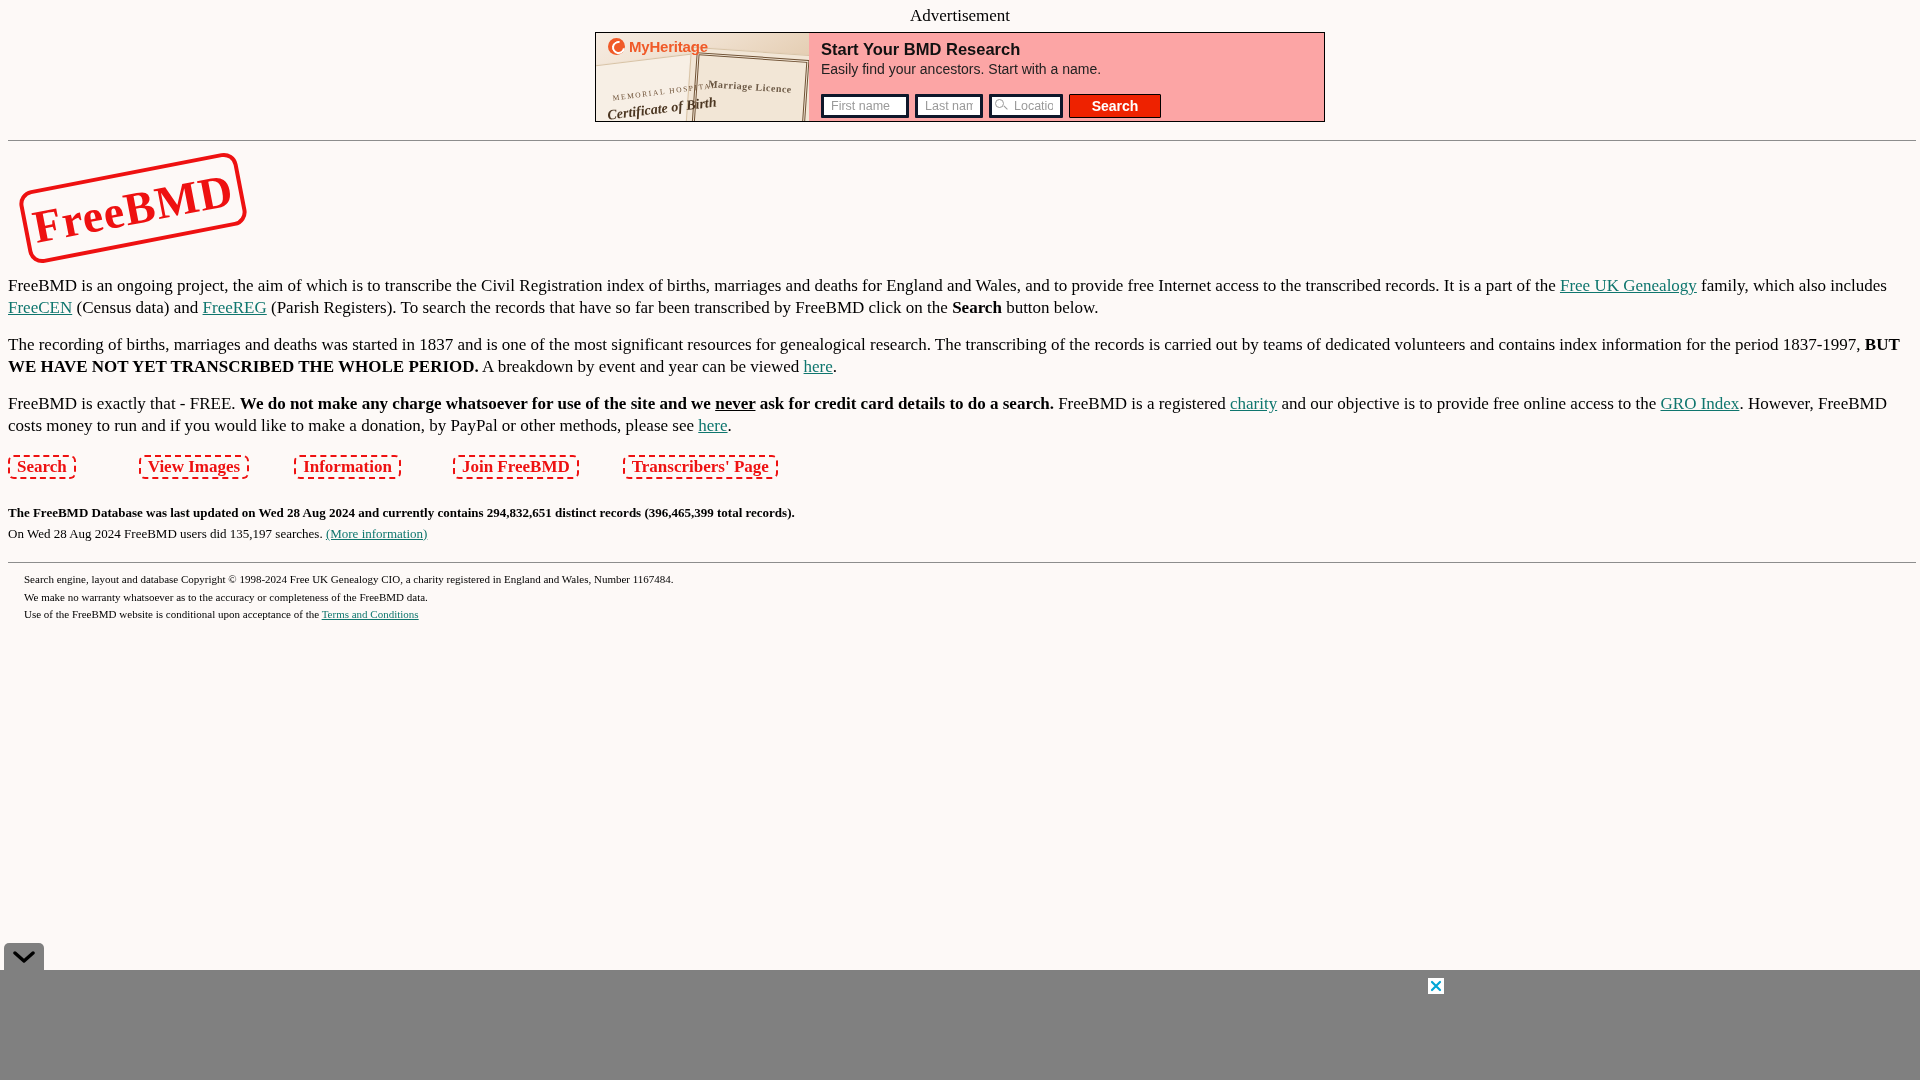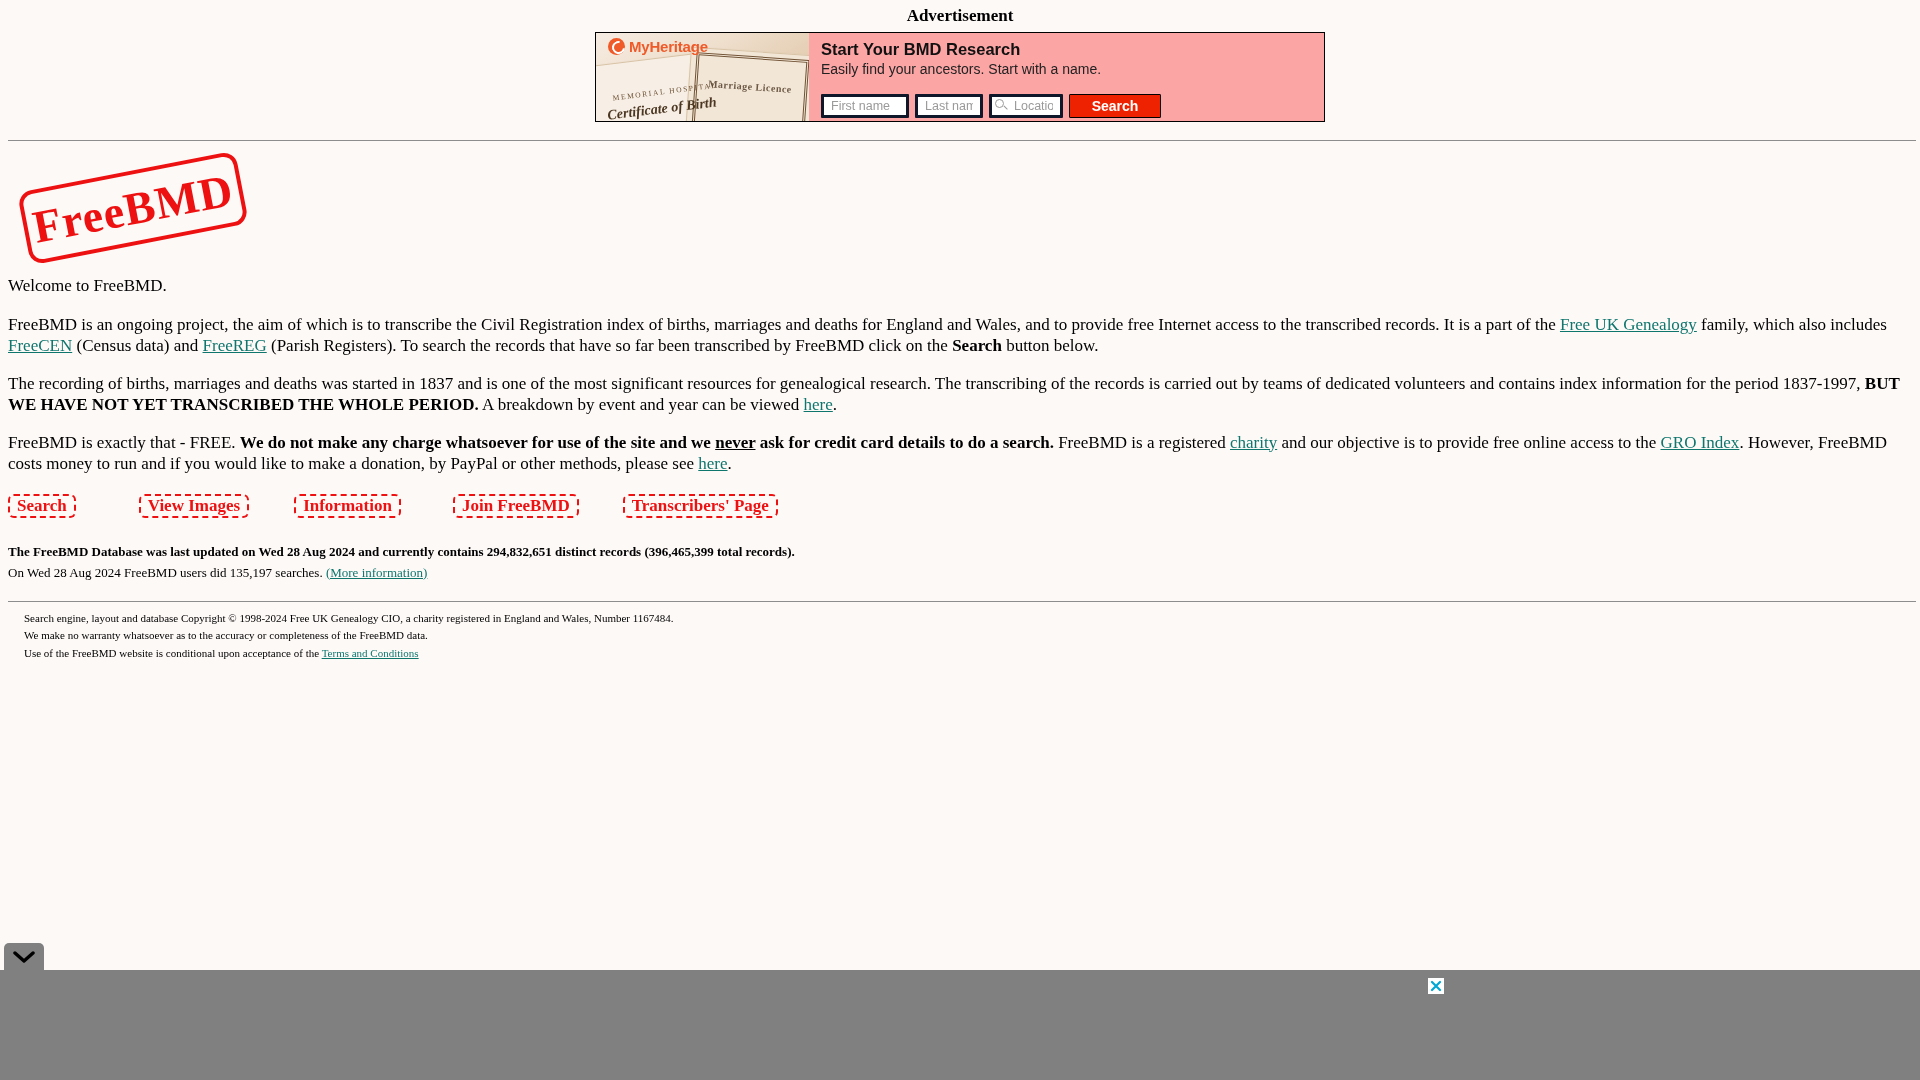--- a/index.html
+++ b/index.html
@@ -14,21 +14,21 @@
 
   
   #ad-zone {
     width: 100%;
     padding-top: 6px;
     background: #fdf9f7;
   }
   #ad-label {
     text-align: center;
     font-family: "Liberation Serif", serif;
-    font-weight: bold;
+    font-weight: normal;
     font-size: 17px;
     color: #000;
     line-height: 20px;
     margin-bottom: 6px;
   }
   #ad-banner {
     width: 730px;
     height: 90px;
     margin: 0 auto;
     border: 1px solid #000;
@@ -326,23 +326,20 @@
 
 <hr class="page-rule" id="rule-top">
 
 <div id="content">
 
   <div id="logo-wrap">
     <div id="logo-stamp"></div>
     <div id="logo-text">FreeBMD</div>
   </div>
 
-  <p class="body-text" id="p-welcome">
-    <span>Welcome to FreeBMD.</span>
-  </p>
 
   <p class="body-text" id="p-about">
     <span>FreeBMD is an ongoing project, the aim of which is to transcribe the Civil Registration index of births, marriages and deaths for England and Wales, and to provide free Internet access to the transcribed records. It is a part of the </span><a href="#">Free UK Genealogy</a><span> family, which also includes </span><a href="#">FreeCEN</a><span> (Census data) and </span><a href="#">FreeREG</a><span> (Parish Registers). To search the records that have so far been transcribed by FreeBMD click on the </span><b>Search</b><span> button below.</span>
   </p>
 
   <p class="body-text" id="p-history">
     <span>The recording of births, marriages and deaths was started in 1837 and is one of the most significant resources for genealogical research. The transcribing of the records is carried out by teams of dedicated volunteers and contains index information for the period 1837-1997, </span><b>BUT WE HAVE NOT YET TRANSCRIBED THE WHOLE PERIOD.</b><span> A breakdown by event and year can be viewed </span><a href="#">here</a><span>.</span>
   </p>
 
   <p class="body-text" id="p-free">

